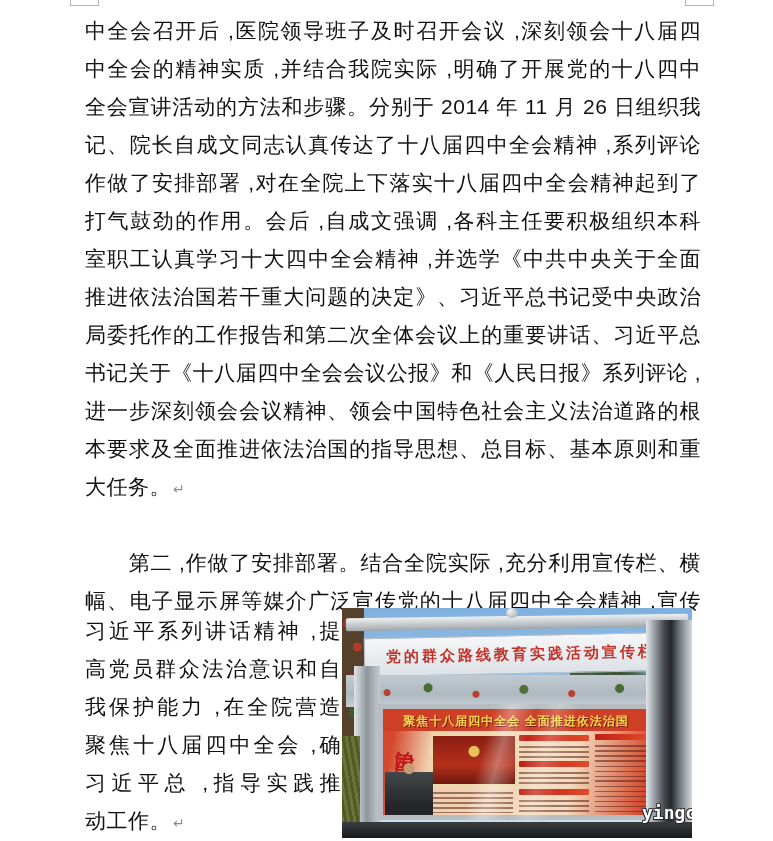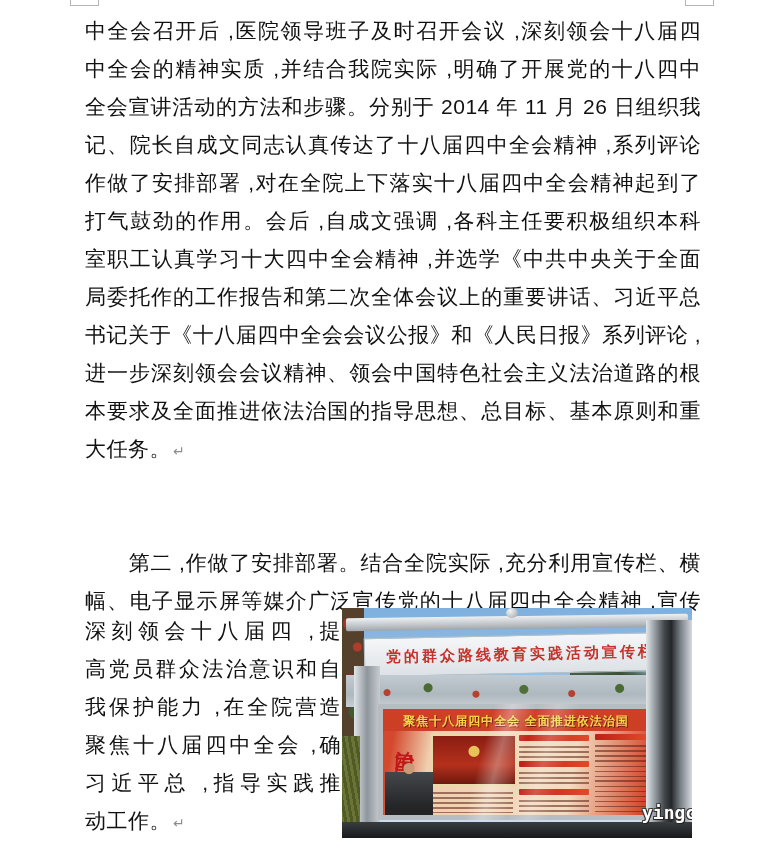--- a/index.html
+++ b/index.html
@@ -112,32 +112,33 @@
   <div class="cropmark right"></div>
 
   <div id="para1" class="textblock">
       <div class="tline">中全会召开后 ,医院领导班子及时召开会议 ,深刻领会十八届四</div>
       <div class="tline">中全会的精神实质 ,并结合我院实际 ,明确了开展党的十八四中</div>
       <div class="tline">全会宣讲活动的方法和步骤。分别于 2014 年 11 月 26 日组织我</div>
       <div class="tline">记、院长自成文同志认真传达了十八届四中全会精神 ,系列评论</div>
       <div class="tline">作做了安排部署 ,对在全院上下落实十八届四中全会精神起到了</div>
       <div class="tline">打气鼓劲的作用。会后 ,自成文强调 ,各科主任要积极组织本科</div>
       <div class="tline">室职工认真学习十大四中全会精神 ,并选学《中共中央关于全面</div>
+      <div class="tline">推进依法治国若干重大问题的决定》、习近平总书记受中央政治</div>
       <div class="tline">局委托作的工作报告和第二次全体会议上的重要讲话、习近平总</div>
       <div class="tline">书记关于《十八届四中全会会议公报》和《人民日报》系列评论 ,</div>
       <div class="tline">进一步深刻领会会议精神、领会中国特色社会主义法治道路的根</div>
       <div class="tline">本要求及全面推进依法治国的指导思想、总目标、基本原则和重</div>
       <div class="tline plast">大任务。<span class="pmark">↵</span></div>
     </div>
   <div id="para2full" class="textblock">
       <div class="tline">　　第二 ,作做了安排部署。结合全院实际 ,充分利用宣传栏、横</div>
       <div class="tline">幅、电子显示屏等媒介广泛宣传党的十八届四中全会精神 ,宣传</div>
     </div>
   <div id="para2wrap" class="textblock">
-      <div class="tline">深刻领会十八届四 ,提</div>
+      <div class="tline">习近平系列讲话精神 ,提</div>
       <div class="tline">高党员群众法治意识和自</div>
       <div class="tline">我保护能力 ,在全院营造</div>
       <div class="tline">聚焦十八届四中全会 ,确</div>
       <div class="tline">习近平总 ,指导实践推</div>
       <div class="tline plast">动工作。<span class="pmark">↵</span></div>
     </div>
 
   <div class="photo">
     <div class="ph-sky"></div>
     <div class="ph-leaves"></div>

